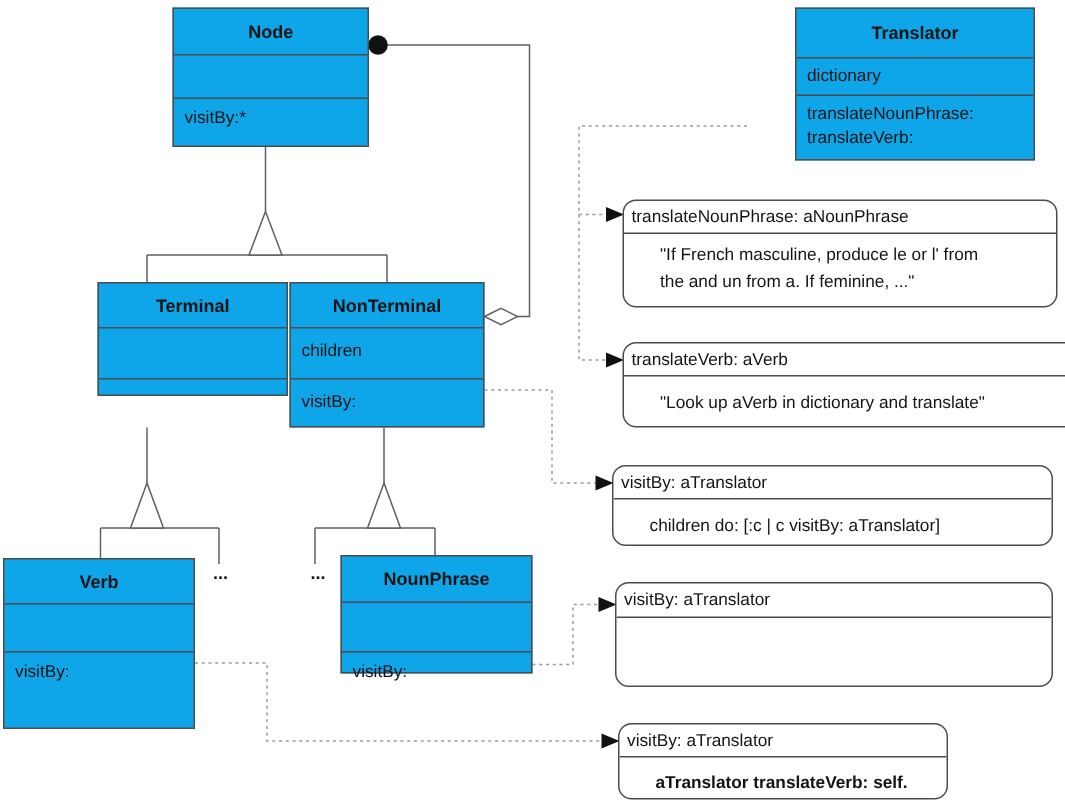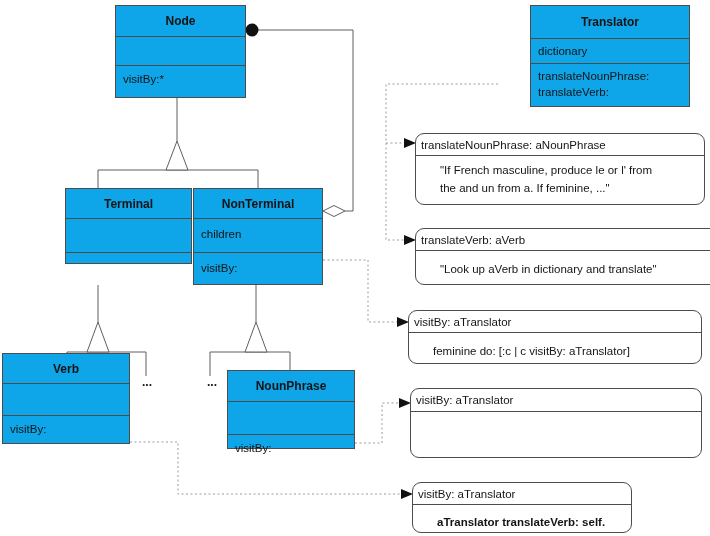--- a/index.html
+++ b/index.html
@@ -104,21 +104,21 @@
   <div class="cls" style="left:193px;top:188px;width:130px;height:97px;">
     <div class="t" style="height:30px;">NonTerminal</div>
     <div class="s" style="height:34px;padding-top:7px;">
       <div>children</div>
     </div>
     <div class="s last" style="padding-top:7px;">
       <div>visitBy:</div>
     </div>
   </div>
 
-  <div class="cls" style="left:2px;top:353px;width:128px;height:91px;">
+  <div class="cls" style="left:2px;top:372px;width:128px;height:114px;">
     <div class="t" style="height:30px;">Verb</div>
     <div class="s" style="height:32px;"></div>
     <div class="s last">
       <div>visitBy:</div>
     </div>
   </div>
 
   <div class="cls" style="left:227px;top:370px;width:128px;height:79px;">
     <div class="t" style="height:31px;">NounPhrase</div>
     <div class="s" style="height:33px;"></div>
@@ -141,21 +141,21 @@
   <div class="note" style="left:415px;top:228px;width:336px;height:57px;">
     <div class="nh" style="height:22px;">translateVerb: aVerb</div>
     <div class="nb" style="padding-top:9px;">
       <div>"Look up aVerb in dictionary and translate"</div>
     </div>
   </div>
 
   <div class="note" style="left:408px;top:310px;width:294px;height:54px;">
     <div class="nh" style="height:22px;">visitBy: aTranslator</div>
     <div class="nb" style="padding-top:9px;">
-      <div>feminine do: [:c | c visitBy: aTranslator]</div>
+      <div>children do: [:c | c visitBy: aTranslator]</div>
     </div>
   </div>
 
   <div class="note" style="left:410px;top:388px;width:292px;height:70px;">
     <div class="nh" style="height:23px;">visitBy: aTranslator</div>
   </div>
 
   <div class="note" style="left:412px;top:482px;width:220px;height:51px;">
     <div class="nh" style="height:22px;">visitBy: aTranslator</div>
     <div class="nb" style="padding-top:8px;font-weight:bold;">

